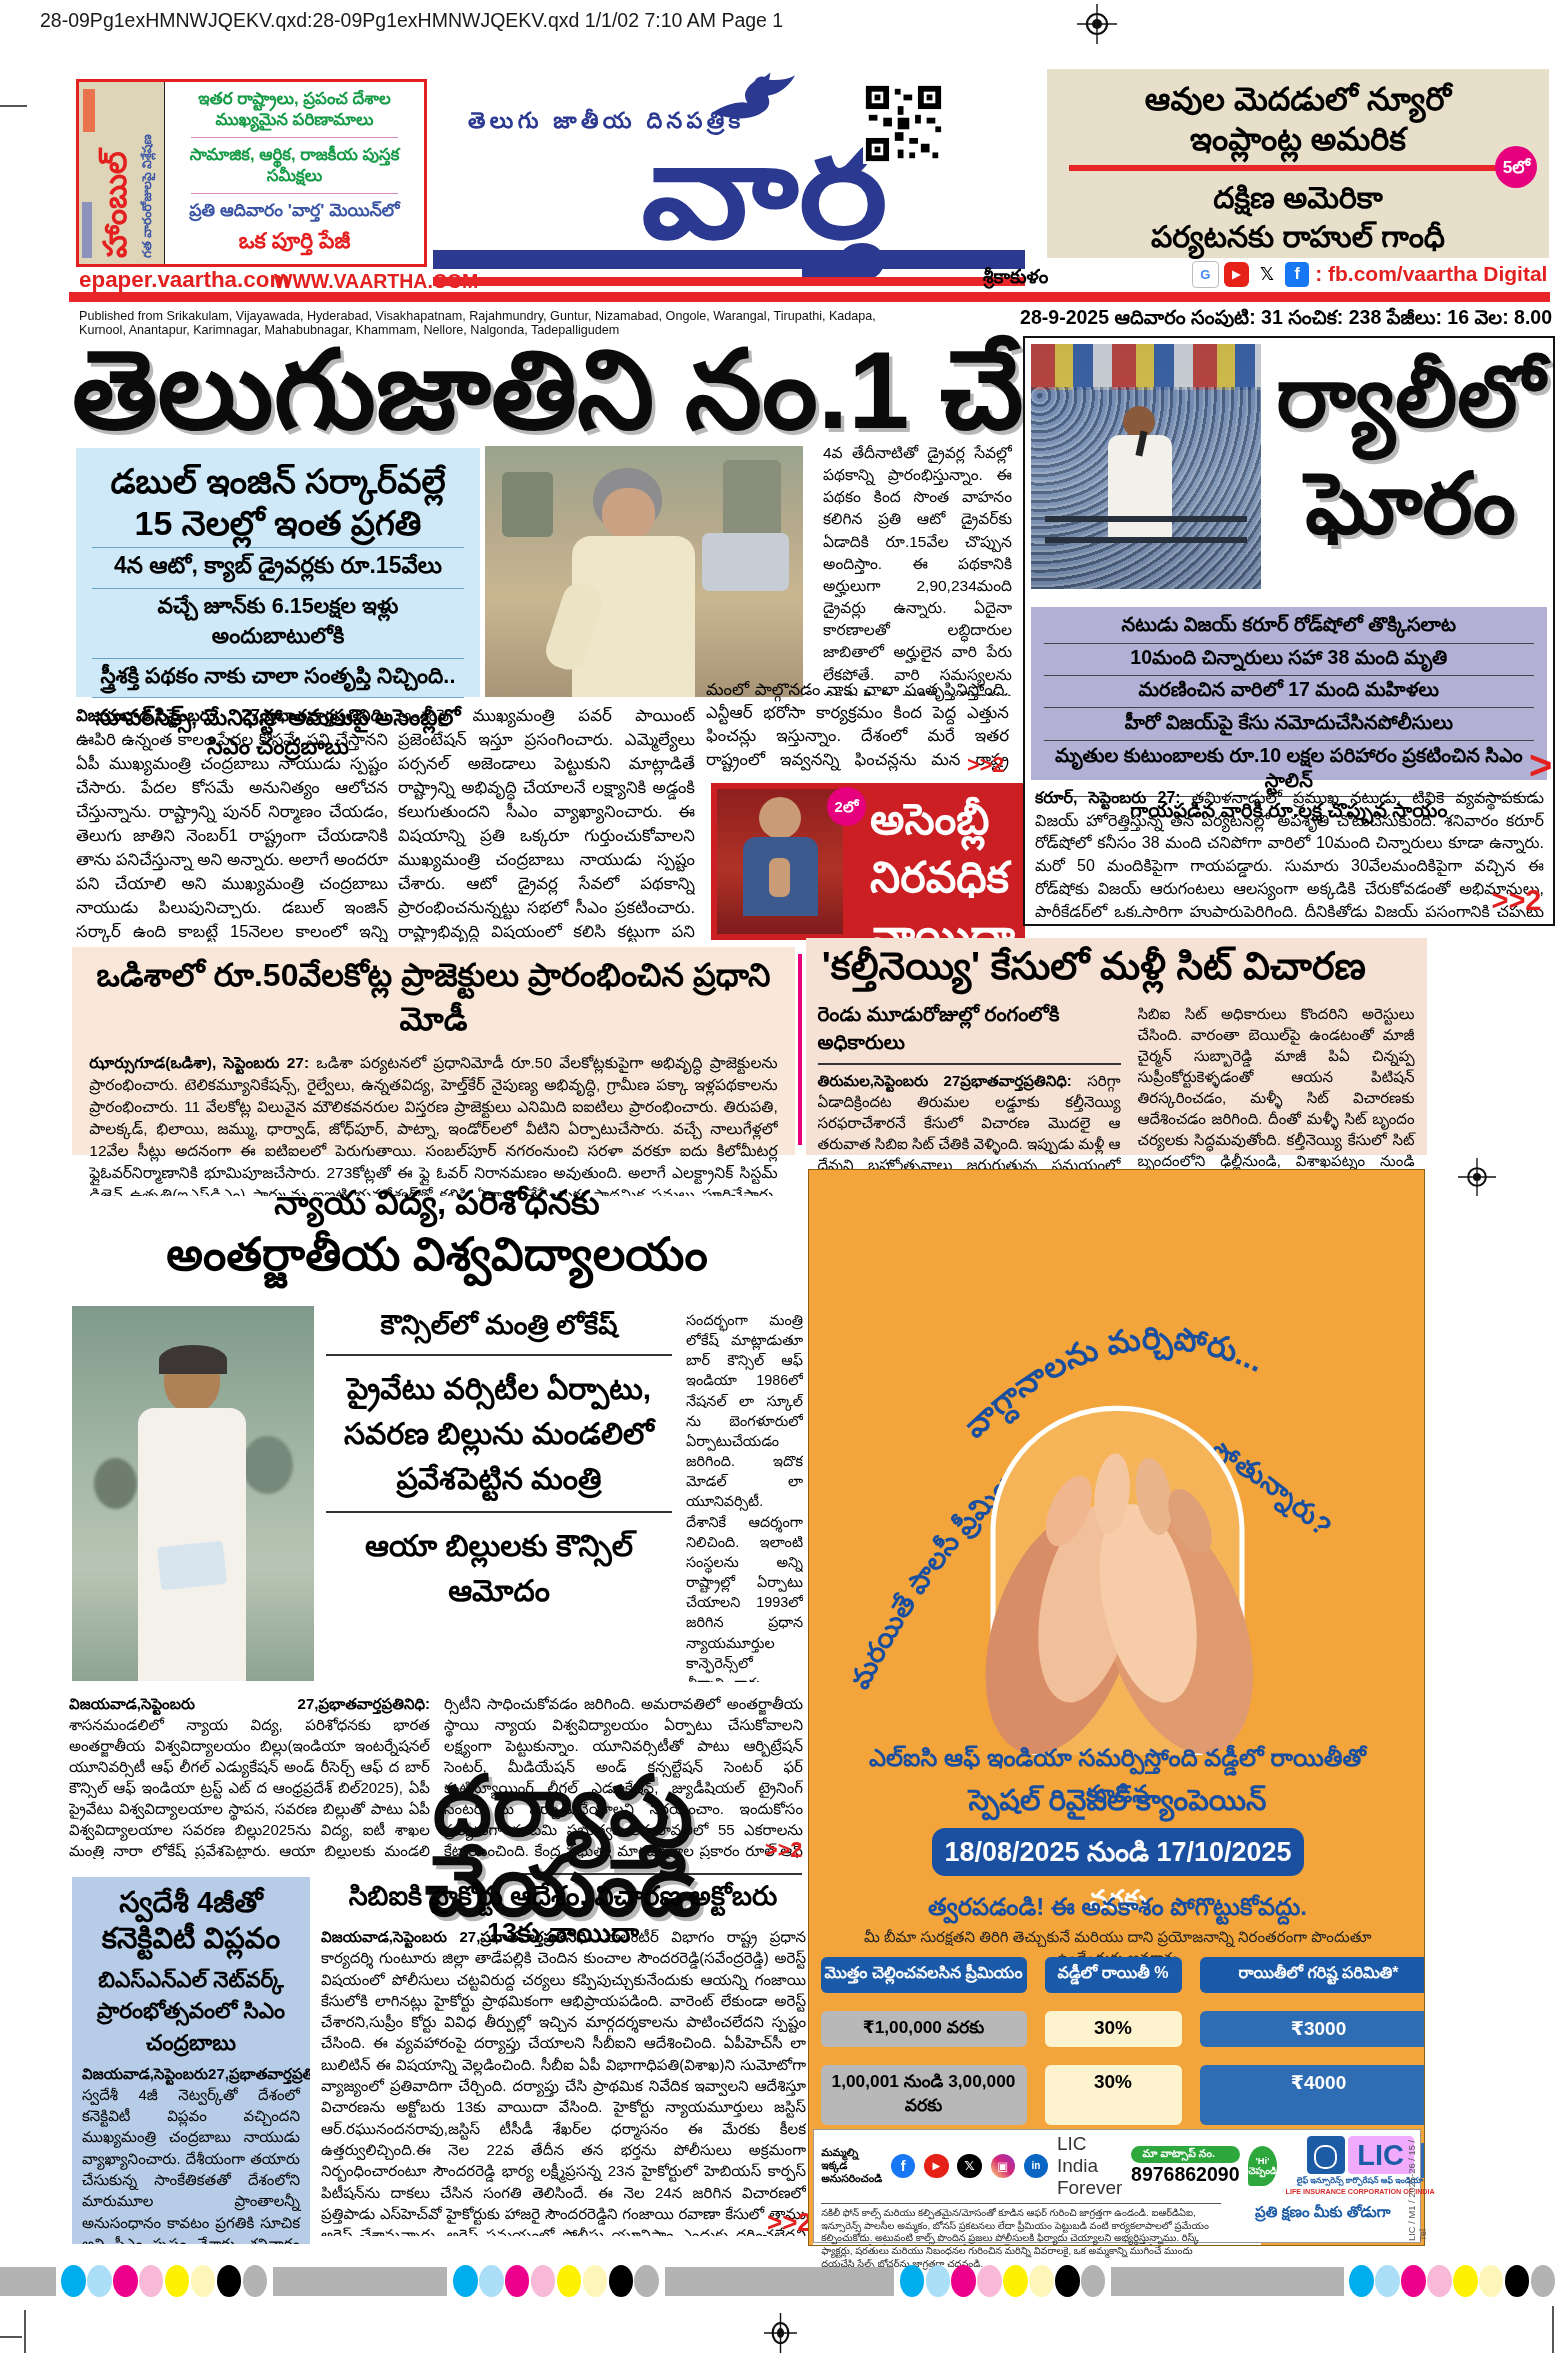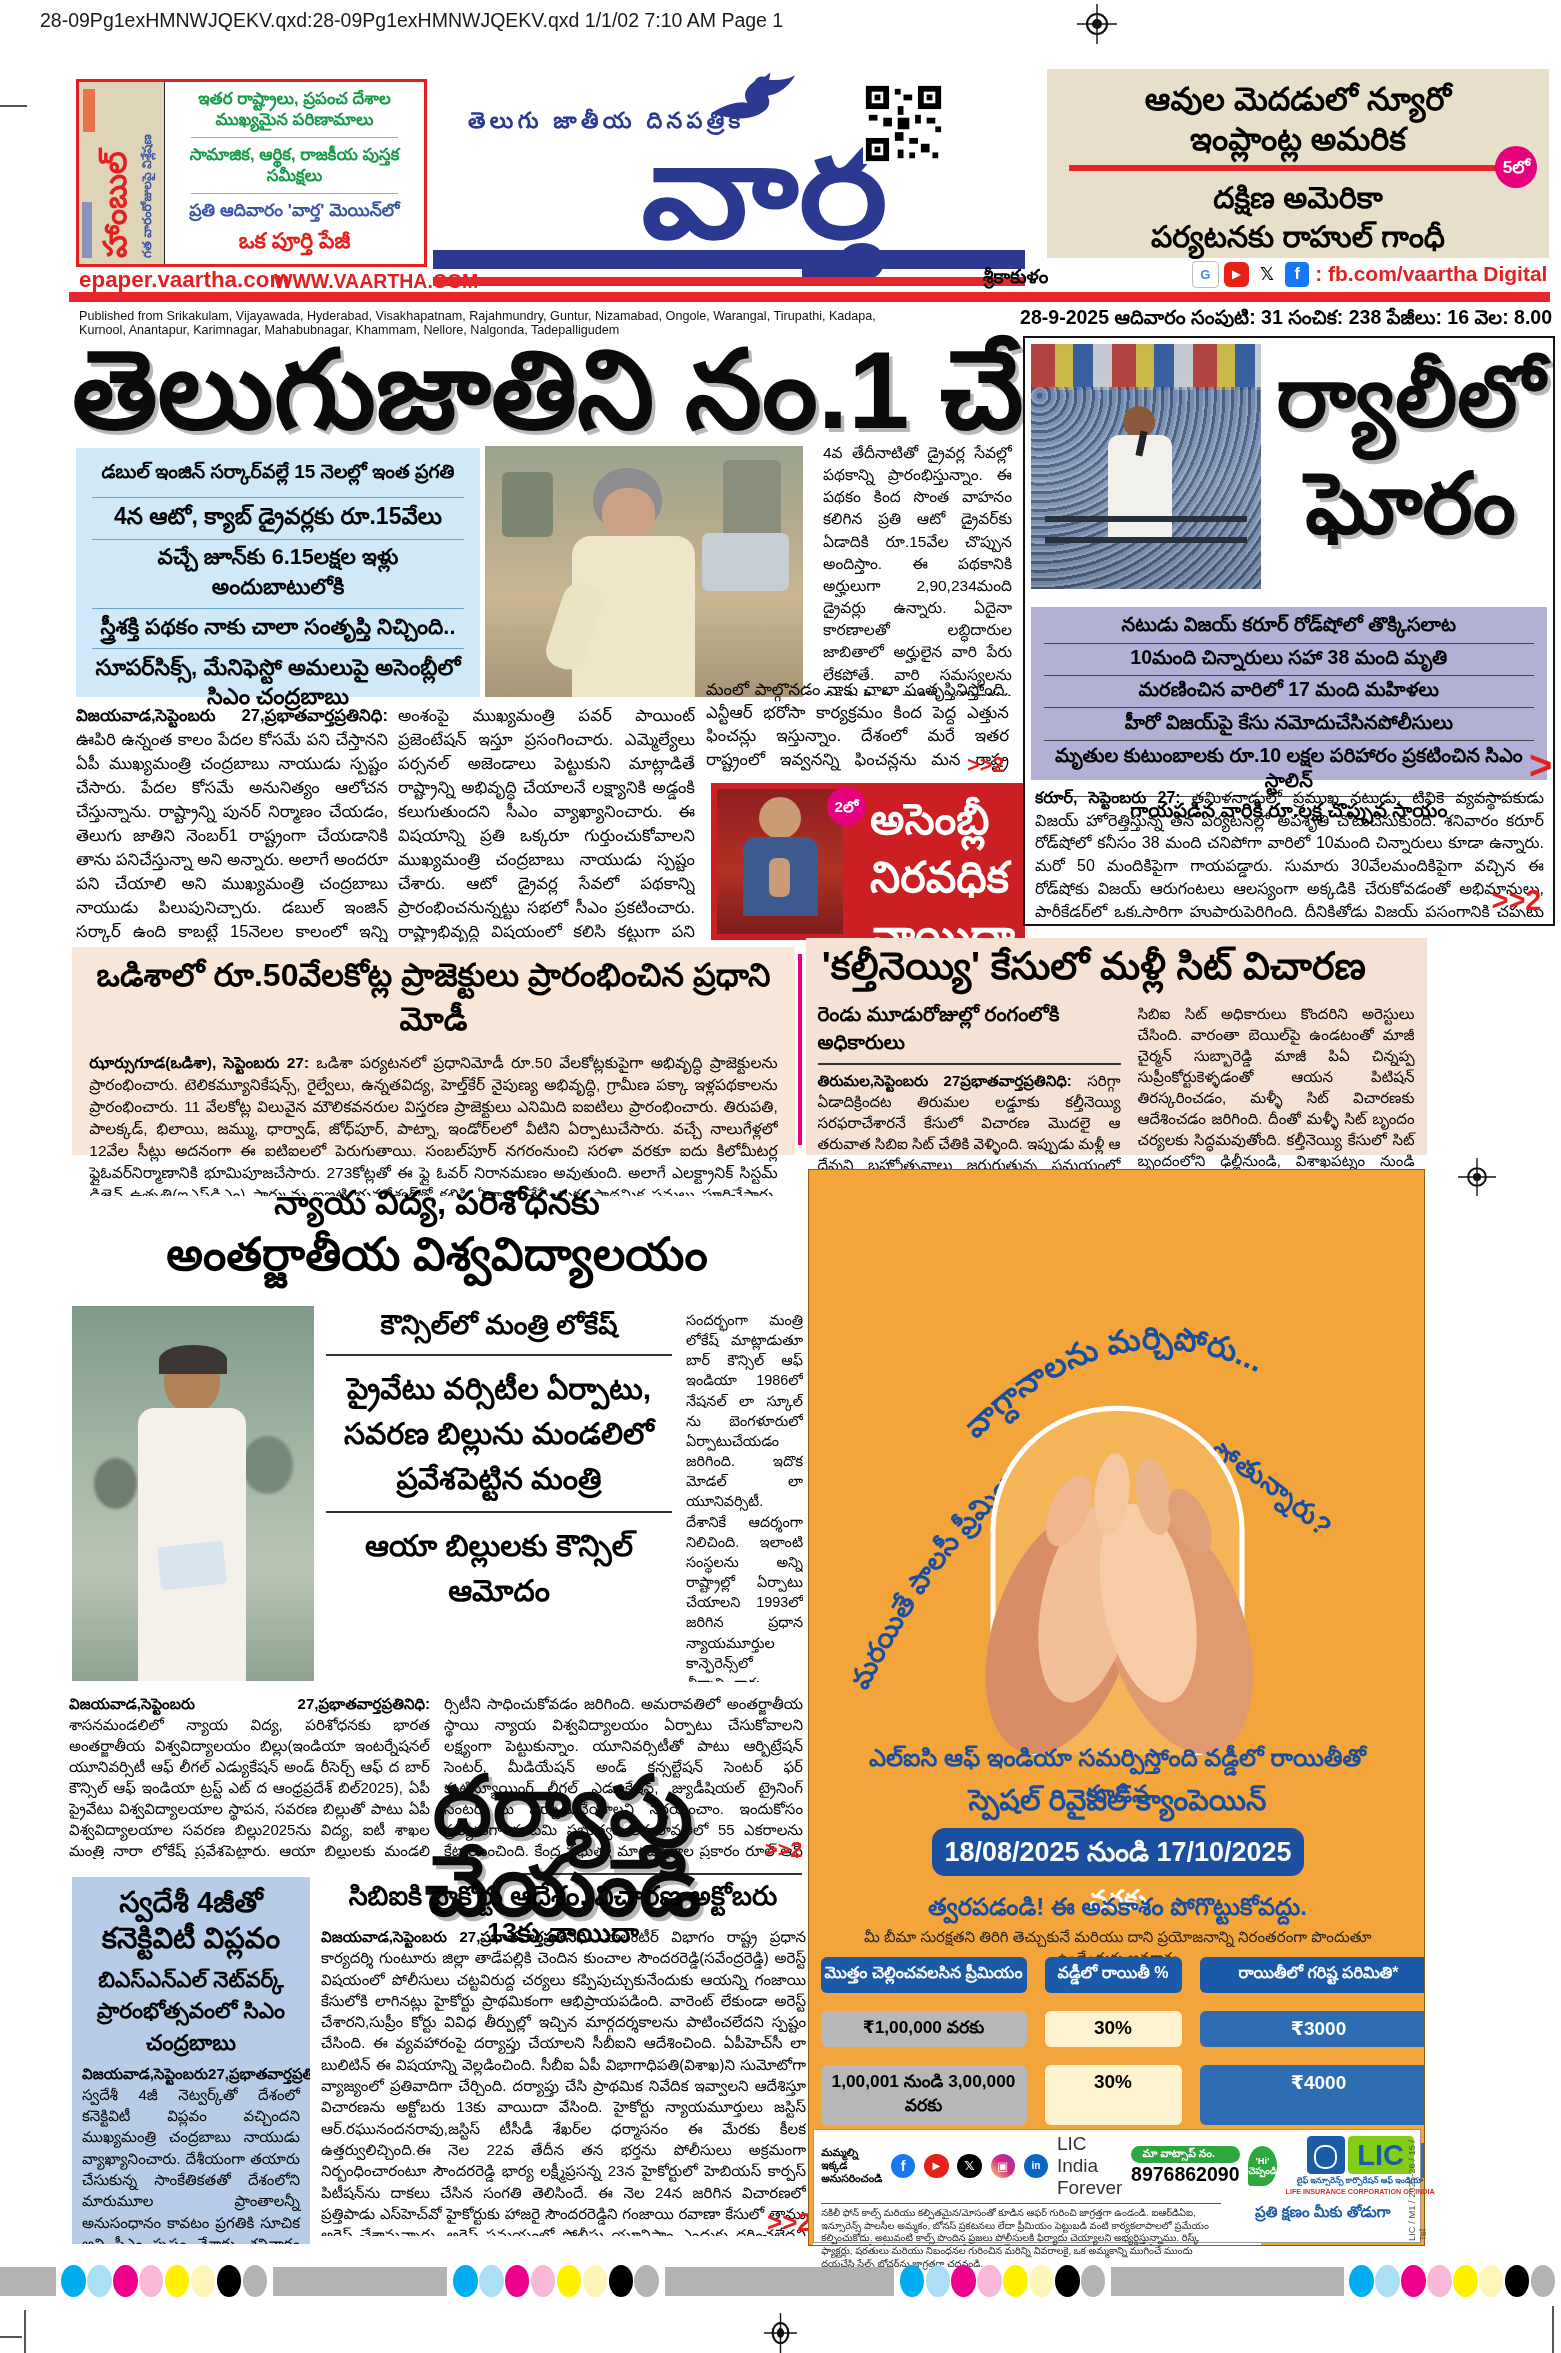--- a/index.html
+++ b/index.html
@@ -114,21 +114,21 @@
     <div class="b red" style="font-size:21px;">: fb.com/vaartha Digital</div>
   </div>
 
   <div class="abs rule-red" style="left:69px;top:292px;width:1481px;height:10px;"></div>
   <div class="abs" style="left:79px;top:309px;width:801px;font-size:12.6px;color:#111;">Published from Srikakulam, Vijayawada, Hyderabad, Visakhapatnam, Rajahmundry, Guntur, Nizamabad, Ongole, Warangal, Tirupathi, Kadapa, Kurnool, Anantapur, Karimnagar, Mahabubnagar, Khammam, Nellore, Nalgonda, Tadepalligudem</div>
   <div class="abs b" style="left:906px;top:306px;width:646px;font-size:19.5px;text-align:right;">28-9-2025 ఆదివారం  సంపుటి: 31 సంచిక: 238  పేజీలు: 16  వెల: 8.00</div>
 
   <div class="abs head-outline" style="left:72px;top:338px;width:1043px;font-size:110px;white-space:nowrap;">తెలుగుజాతిని నం.1 చేస్తా</div>
 
   <div class="abs" style="left:76px;top:448px;width:404px;height:249px;background:#cfe9f8;padding:11.5px 16px;box-sizing:border-box;display:flex;flex-direction:column;justify-content:space-between;">
-    <div class="b c boxline" style="font-size:19px;line-height:1.25;padding-bottom:14px;">డబుల్ ఇంజిన్ సర్కార్‌వల్లే 15 నెలల్లో ఇంత ప్రగతి</div>
+    <div class="b c boxline" style="font-size:34px;line-height:1.25;padding-bottom:2px;">డబుల్ ఇంజిన్ సర్కార్‌వల్లే 15 నెలల్లో ఇంత ప్రగతి</div>
     <div class="b c boxline" style="font-size:23px;padding:4.3px 0;">4న ఆటో, క్యాబ్ డ్రైవర్లకు రూ.15వేలు</div>
     <div class="b c boxline" style="font-size:21.7px;padding:4.3px 0;">వచ్చే జూన్‌కు 6.15లక్షల ఇళ్లు అందుబాటులోకి</div>
     <div class="b c boxline" style="font-size:21.7px;padding:4.3px 0;">స్త్రీశక్తి పథకం నాకు చాలా సంతృప్తి నిచ్చింది..</div>
     <div class="b c" style="font-size:22.4px;padding-top:4.3px;line-height:1.3;">సూపర్‌సిక్స్, మేనిఫెస్టో అమలుపై అసెంబ్లీలో సిఎం చంద్రబాబు</div>
   </div>
 
   <div class="photo" style="left:485px;top:446px;width:318px;height:251px;background:linear-gradient(180deg,#9aa48e 0%,#b4a98c 30%,#c9b691 60%,#a89577 100%);">
     <div class="abs" style="left:17.3px;top:26px;width:51px;height:65px;background:#7c8670;border-radius:5.8px;filter:blur(0.7px);"></div>
     <div class="abs" style="left:238px;top:14.4px;width:58px;height:79px;background:#8a8f7c;border-radius:5.8px;filter:blur(0.7px);"></div>
     <div class="abs" style="left:217px;top:87px;width:87px;height:58px;background:#c7cdd4;border-radius:7.2px;filter:blur(0.7px);"></div>
@@ -329,21 +329,21 @@
         <div class="white b" style="background:#2ea83c;border-radius:11.5px;padding:1.4px 11.5px;font-size:10.8px;">మా వాట్సాప్ నం.</div>
         <div class="b" style="font-size:19.5px;">8976862090</div>
       </div>
       <div class="white b c" style="background:#2ea83c;border-radius:50% 50% 50% 10%;width:46px;height:40px;font-size:9.4px;display:flex;align-items:center;justify-content:center;line-height:1.1;">'Hi' చెప్పండి</div>
       <div style="flex:0 0 auto;display:flex;flex-direction:column;align-items:center;margin-left:auto;">
         <div style="display:flex;">
           <div style="width:38px;height:38px;background:#1c5ba6;border-radius:4.3px;position:relative;">
             <div style="position:absolute;left:7.2px;top:8.7px;width:10px;height:20px;border:2.9px solid #fff;border-right:none;border-radius:10px 0 0 10px;"></div>
             <div style="position:absolute;right:7.2px;top:8.7px;width:10px;height:20px;border:2.9px solid #fff;border-left:none;border-radius:0 10px 10px 0;"></div>
           </div>
-          <div class="b" style="width:66px;height:38px;background:#84cc16;color:#1c5ba6;font-size:29px;text-align:center;line-height:38px;border-radius:4.3px;margin-left:2.9px;">LIC</div>
+          <div class="b" style="width:66px;height:38px;background:#f0abfc;color:#1c5ba6;font-size:29px;text-align:center;line-height:38px;border-radius:4.3px;margin-left:2.9px;">LIC</div>
         </div>
         <div class="b" style="font-size:8px;color:#1c5ba6;margin-top:1.4px;">లైఫ్ ఇన్సూరెన్స్ కార్పొరేషన్ ఆఫ్ ఇండియా</div>
         <div class="b" style="font-size:7.2px;color:#d92b2b;">LIFE INSURANCE CORPORATION OF INDIA</div>
       </div>
     </div>
     <div style="display:flex;gap:11.5px;margin-top:4.3px;align-items:flex-start;">
       <div style="flex:1;font-size:9.7px;line-height:1.3;color:#222;border-top:1.4px solid #555;padding-top:2.9px;">నకిలీ ఫోన్ కాల్స్ మరియు కల్పితమైన/మోసంతో కూడిన ఆఫర్ గురించి జాగ్రత్తగా ఉండండి. ఐఆర్‌డిఏఐ, ఇన్సూరెన్స్ పాలసీల అమ్మకం, బోనస్ ప్రకటనలు లేదా ప్రీమియం పెట్టుబడి వంటి కార్యకలాపాలలో ప్రమేయం కల్పించుకోదు. అటువంటి కాల్స్ పొందిన ప్రజలు పోలీసులకి ఫిర్యాదు చెయ్యాలని అభ్యర్థిస్తున్నాము. రిస్క్ ఫ్యాక్టర్లు, షరతులు మరియు నిబంధనల గురించిన మరిన్ని వివరాలకై, ఒక అమ్మకాన్ని ముగించే ముందు దయచేసి సేల్స్ బ్రోచర్‌ను జాగ్రత్తగా చదవండి.</div>
       <div class="b c" style="width:180px;font-size:15px;color:#1c5ba6;">ప్రతి క్షణం మీకు తోడుగా</div>
     </div>
   </div>

